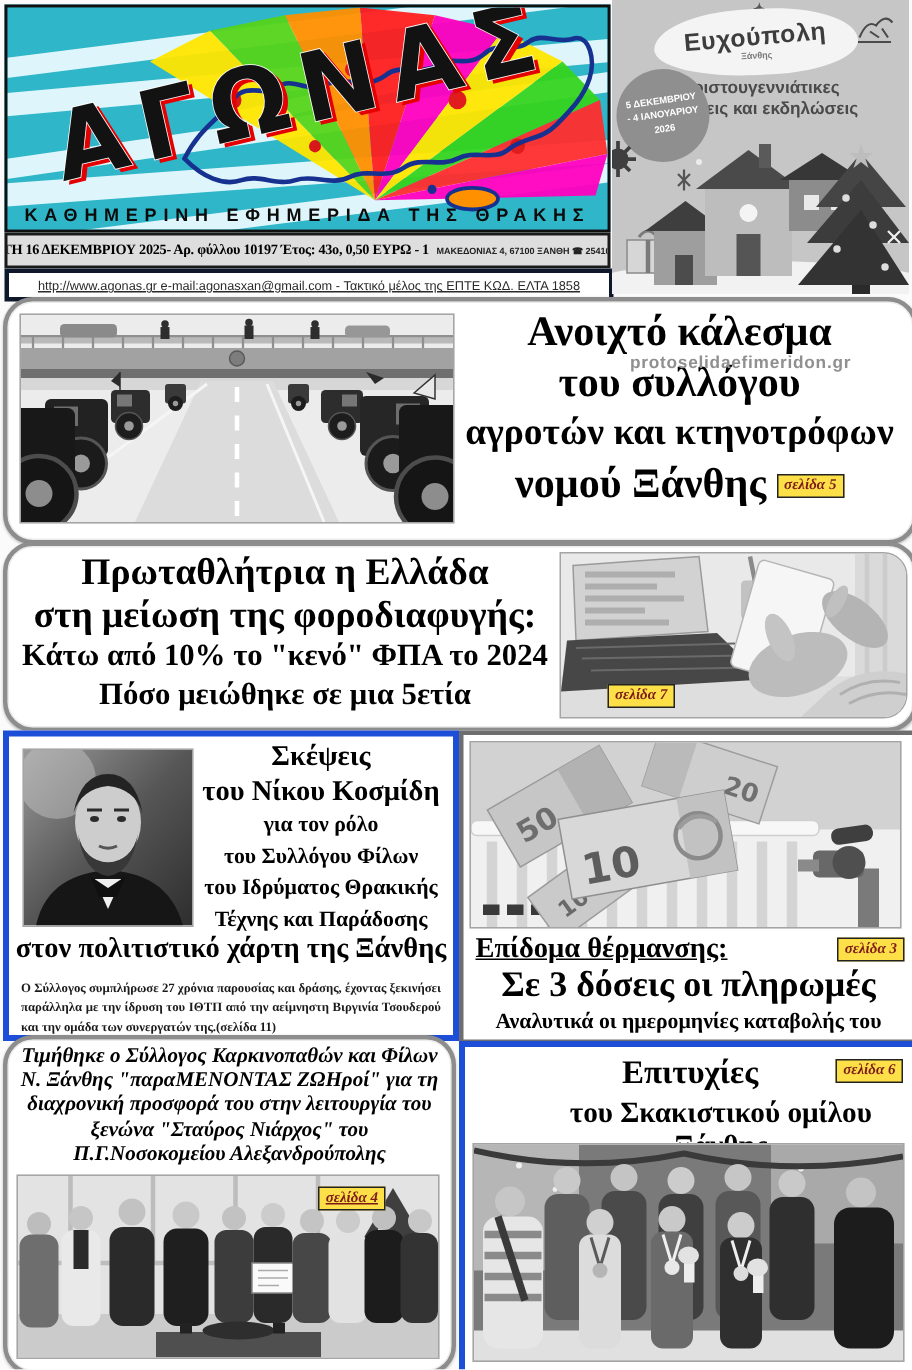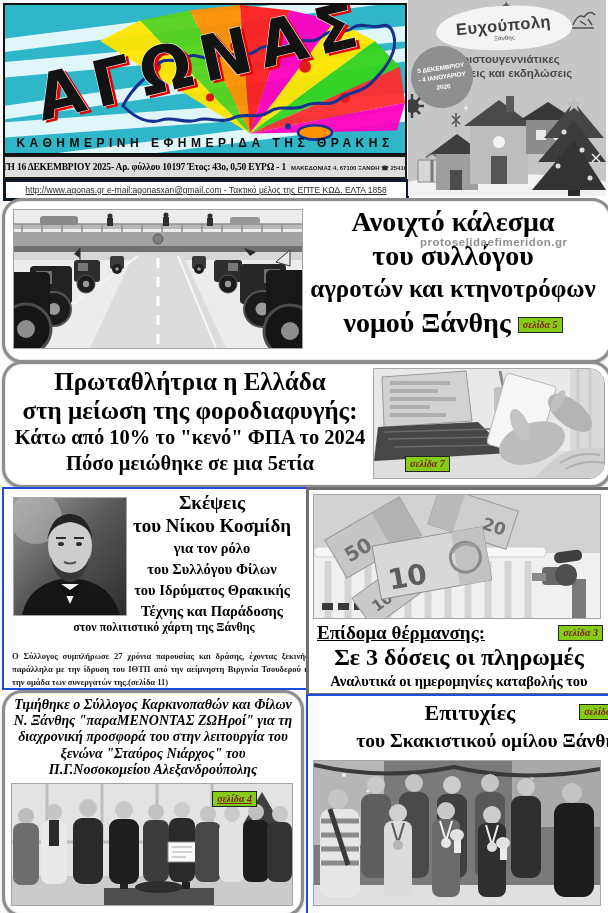--- a/index.html
+++ b/index.html
@@ -33,25 +33,25 @@
   .xmas-badge{position:absolute;left:3px;top:46px;width:62px;height:62px;border-radius:50%;background:#8f8f8f;
               display:flex;flex-direction:column;align-items:center;justify-content:center;
               font:bold 6.3px "Liberation Sans",sans-serif;color:#fff;text-align:center;line-height:1.5;
               transform:rotate(-8deg);}
   .xmas-art{position:absolute;left:0;top:94px;width:198px;height:102px;}
   .xmas-emblem{position:absolute;right:8px;top:5px;width:30px;height:26px;}
 
   
   .box{position:absolute;background:#fff;}
   .round{border:3px solid #8d8d8d;border-radius:20px;box-shadow:inset 0 0 0 1px #ececec,0 1px 2px rgba(0,0,0,.25);}
-  .sq2{border:2px solid #1d4ed8;padding-left:24px;}
+  .sq2{border:4px solid #1d4ed8;}
   .sq3{border:3px solid #6e6e6e;}
 
   .hl{font-family:"Liberation Serif",serif;font-weight:bold;text-align:center;color:#000;}
-  .badge{display:inline-block;border:1px solid #222;background:#84cc16;padding:0 4px;
+  .badge{display:inline-block;border:1px solid #222;background:#fde047;padding:0 4px;
          font:italic bold 10px/14px "Liberation Serif",serif;color:#7d1a1a;vertical-align:middle;white-space:nowrap;}
 
   .photo{position:absolute;overflow:hidden;background:#ddd;border:1px solid #a5a5a5;}
   .photo svg{display:block;width:100%;height:100%;}
 
   
   .a1{left:2px;top:198px;width:604px;height:159px;}
   .a1 .photo{left:8px;top:8px;width:288px;height:138px;}
   .a1-head{position:absolute;left:296px;top:4px;width:304px;}
   .a1-l{font-size:28px;line-height:1.22;}
@@ -66,21 +66,21 @@
   .a2-l34{font-size:20.5px;line-height:1.25;}
   .a2 .photo{left:368px;top:4px;width:230px;height:109px;border-radius:0 16px 16px 0;}
   .a2-badge{position:absolute;left:356px;top:92px;z-index:4;margin-left:44px;}
 
   
   .a3{left:2px;top:487px;width:296px;height:199px;}
   .a3 .photo{left:9px;top:8px;width:112px;height:117px;}
   .a3-head{position:absolute;left:126px;top:3px;width:164px;text-align:center;}
   .a3-t{font-size:19px;line-height:1.2;font-weight:bold;}
   .a3-s{font-size:14.5px;line-height:1.45;font-weight:bold;}
-  .a3-wide{position:absolute;left:0;right:0;top:131px;font-size:12px;}
+  .a3-wide{position:absolute;left:0;right:0;top:131px;font-size:19px;}
   .a3-body{position:absolute;left:8px;right:8px;top:161px;font:bold 8.5px/1.55 "Liberation Serif",serif;
            color:#1a1a1a;text-align:justify;}
 
   
   .a4{left:306px;top:487px;width:300px;height:203px;}
   .a4 .photo{left:4px;top:4px;width:286px;height:123px;}
   .a4-row{position:absolute;left:8px;right:6px;top:132px;display:flex;align-items:center;justify-content:space-between;}
   .a4-t1{font:bold 19px "Liberation Serif",serif;text-decoration:underline;}
   .a4-t2{position:absolute;left:0;right:0;top:154px;font-size:24px;}
   .a4-t3{position:absolute;left:0;right:0;top:183px;font-size:14.5px;}

